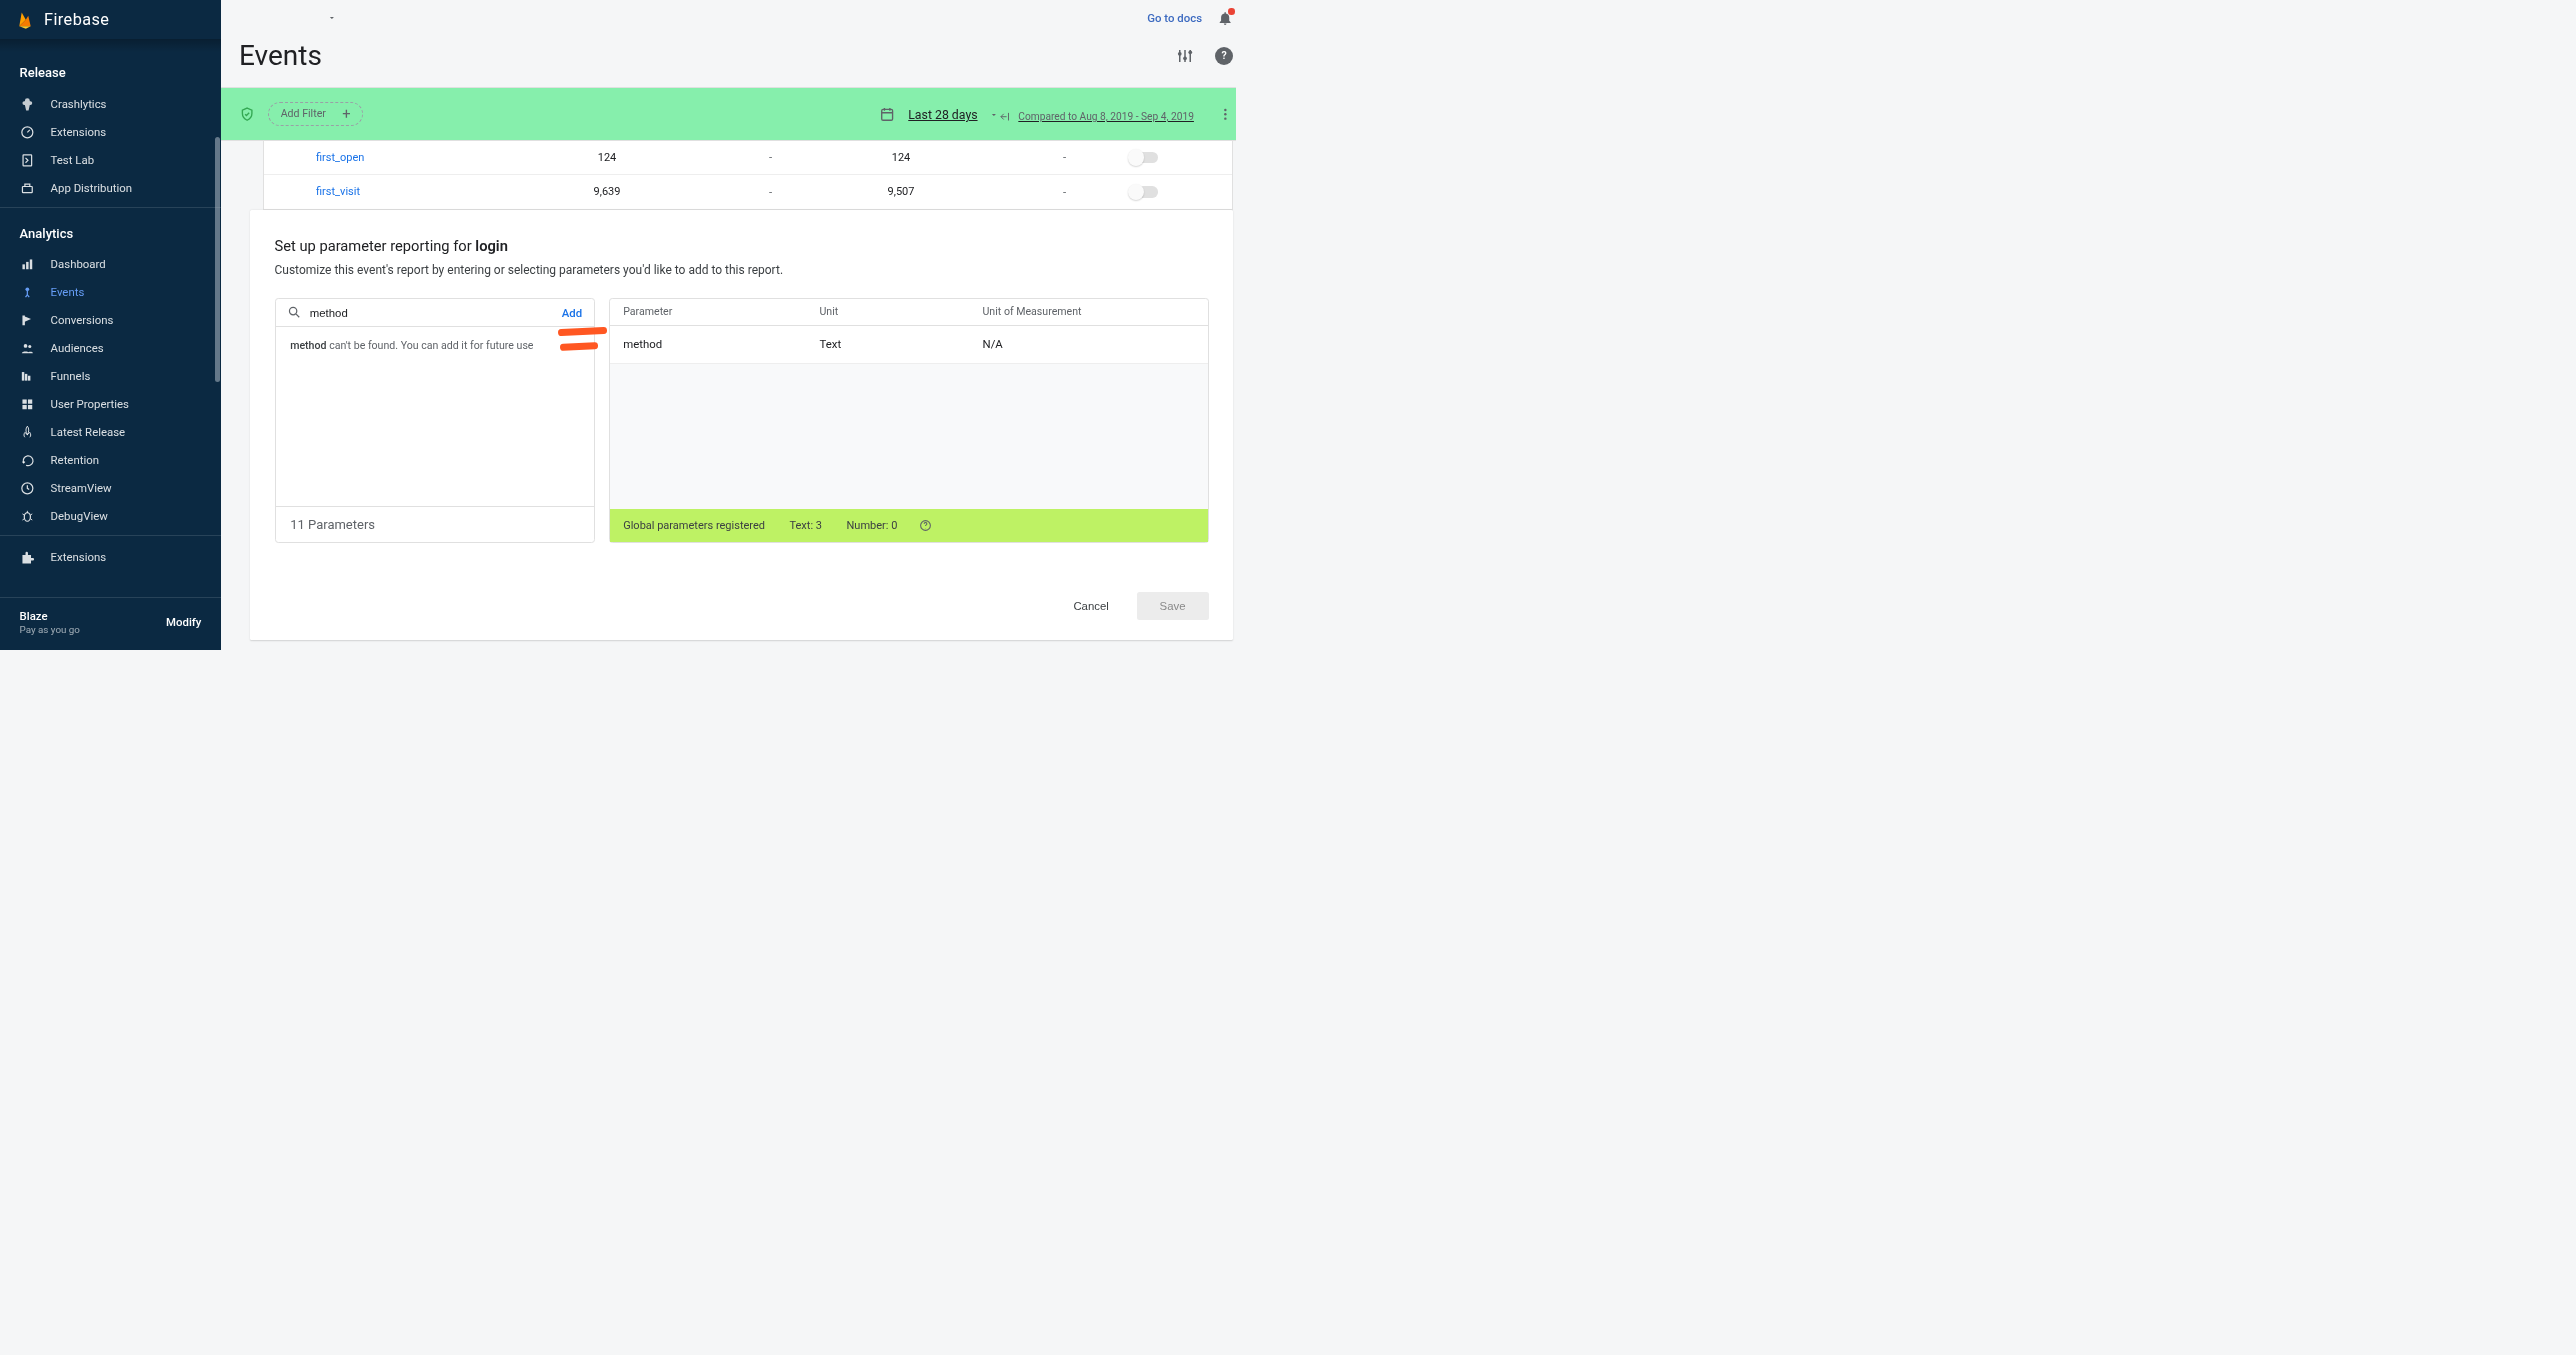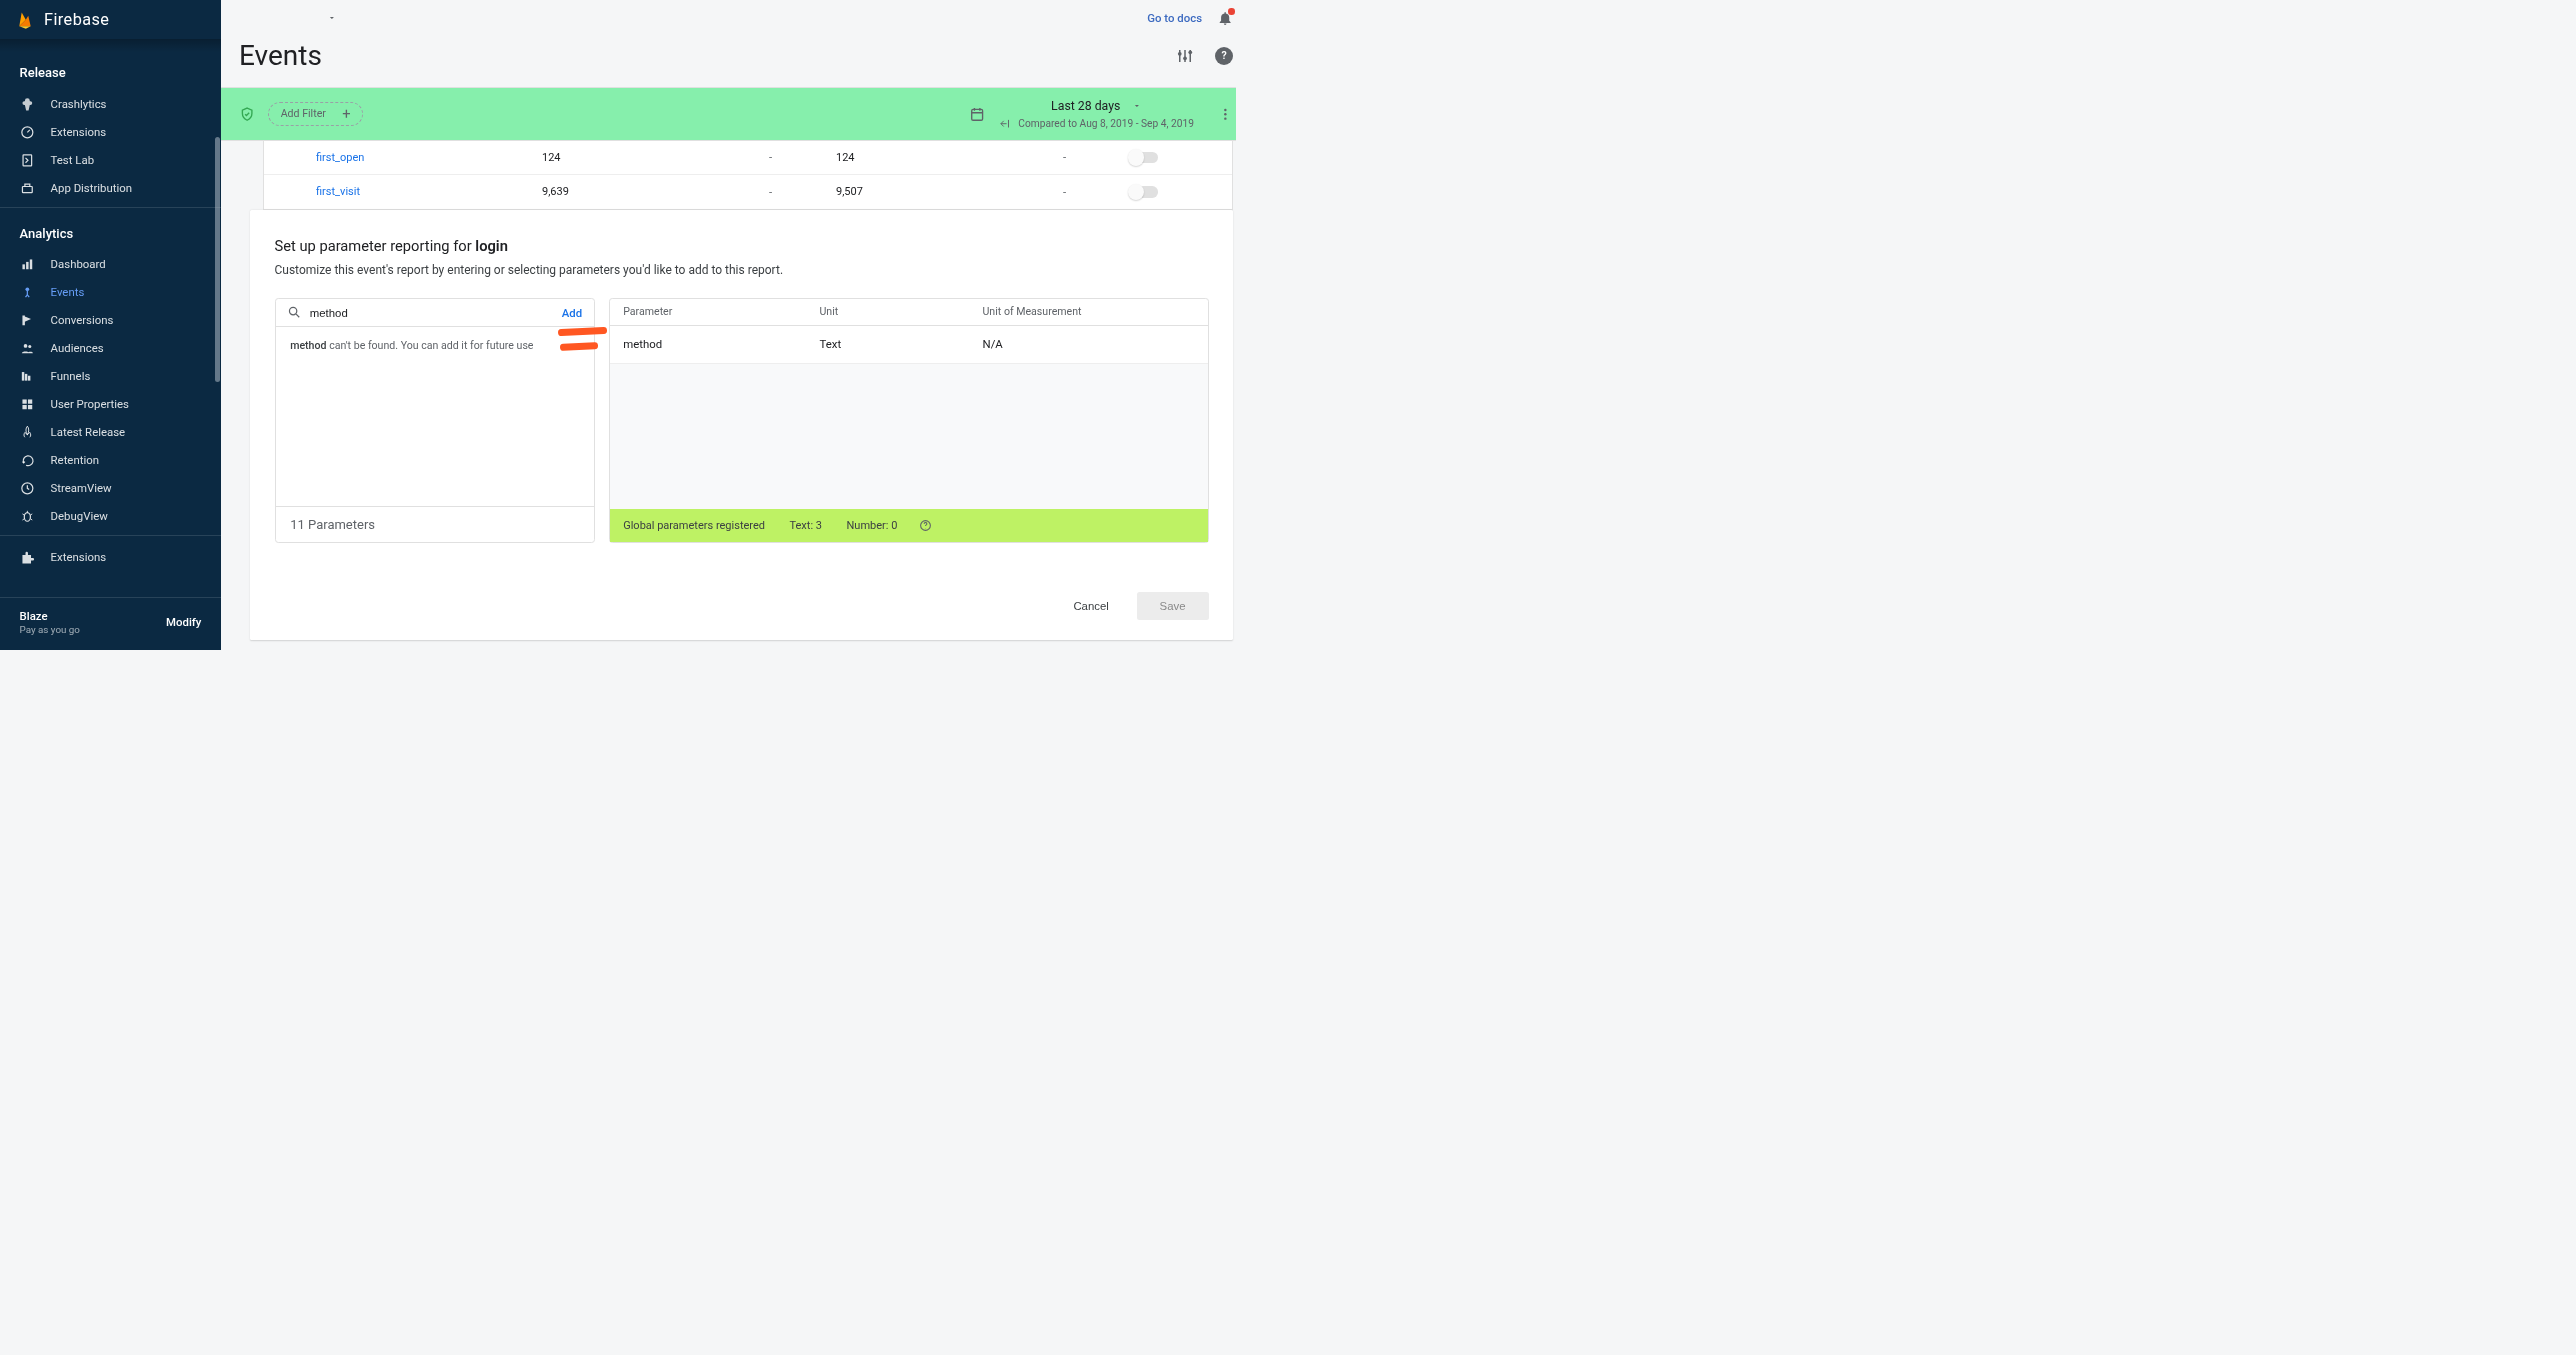--- a/index.html
+++ b/index.html
@@ -38,33 +38,33 @@
     .page-title { font-size: 28px; font-weight: 400; color: #202124; }
     .page-header-icons { display: flex; gap: 21px; color: #5f6368; }
     .page-header-icons .hicon { cursor: pointer; }
     .help-circle { width: 18px; height: 18px; border-radius: 50%; background: #5f6368; color: #fff; display: flex; align-items: center; justify-content: center; font-size: 10.6px; font-weight: 600; }
 
     .filterbar { background: #86efac; border-top: 0.8px solid #e0e0e0; border-bottom: 0.8px solid #e0e0e0; display: flex; align-items: center; padding: 0 18px; height: 54px; gap: 13px; }
     .shield { color: #34a853; }
     .add-filter { border: 0.8px dashed #9aa0a6; border-radius: 13px; padding: 4.1px 11.4px; display: flex; align-items: center; gap: 16.3px; color: #5f6368; cursor: pointer; font-size: 10.6px; }
     .add-filter .plus { color: #5f6368; font-size: 14.7px; line-height: 1; }
     .filterbar-spacer { flex: 1; }
-    .date-block { display: flex; flex-direction: column; align-items: center; }
+    .date-block { display: flex; flex-direction: row; align-items: flex-end; text-decoration: underline; }
     .date-main { display: flex; align-items: center; gap: 11.4px; color: #202124; font-size: 12.3px; cursor: pointer; }
     .date-caret { color: #5f6368; }
     .date-cal { color: #5f6368; }
     .date-compare { display: flex; align-items: center; gap: 8.2px; font-size: 10.2px; color: #5f6368; padding-top: 4.9px; }
     .kebab { color: #5f6368; cursor: pointer; margin-left: 11.4px; }
 
     
     .events-table { background: #fff; border-bottom: 0.8px solid #e0e0e0; }
     .evt-row { display: grid; grid-template-columns: 278px 163px 131px 163px 131px 1fr; align-items: center; height: 34px; border-bottom: 0.8px solid #eee; }
     .evt-row:last-child { border-bottom: none; }
     .evt-name { padding-left: 52px; color: #1a73e8; cursor: pointer; font-size: 11px; }
-    .evt-num { text-align: left; padding-right: 33px; color: #202124; font-size: 11px; }
+    .evt-num { text-align: center; padding-right: 33px; color: #202124; font-size: 11px; }
     .evt-dash { text-align: center; color: #5f6368; }
     .evt-toggle-cell { display: flex; justify-content: center; padding-right: 74px; }
     .toggle-off { width: 28px; height: 11.4px; background: #e0e0e0; border-radius: 5.7px; position: relative; }
     .toggle-off::after { content:''; position:absolute; width: 16.3px; height: 16.3px; border-radius:50%; background:#fafafa; top:-2.5px; left:-2.5px; box-shadow: 0 0.8px 1.6px rgba(0,0,0,0.2); }
 
     
     .panel-wrap { padding: 0 18px 0 29px; flex: 1; }
     .panel { background: #fff; border-radius: 1.6px; box-shadow: 0 0.8px 1.6px rgba(0,0,0,0.15); padding: 19.6px 24.5px; }
     .panel-title { font-size: 14.7px; color: #202124; margin-bottom: 8.2px; margin-top: 7px; }
     .panel-title b { font-weight: 600; }

